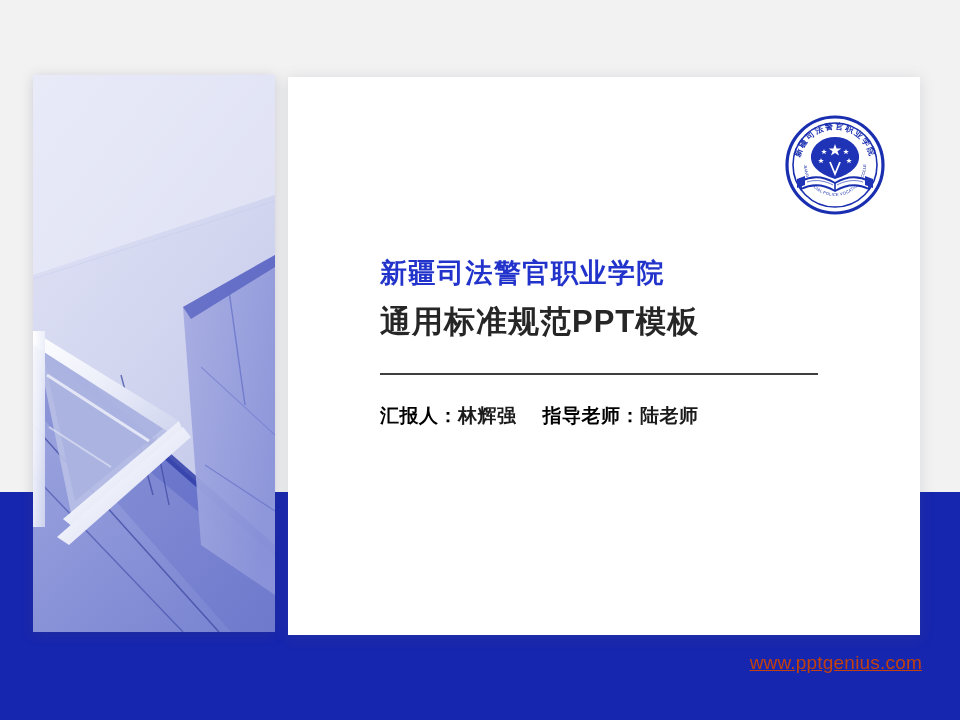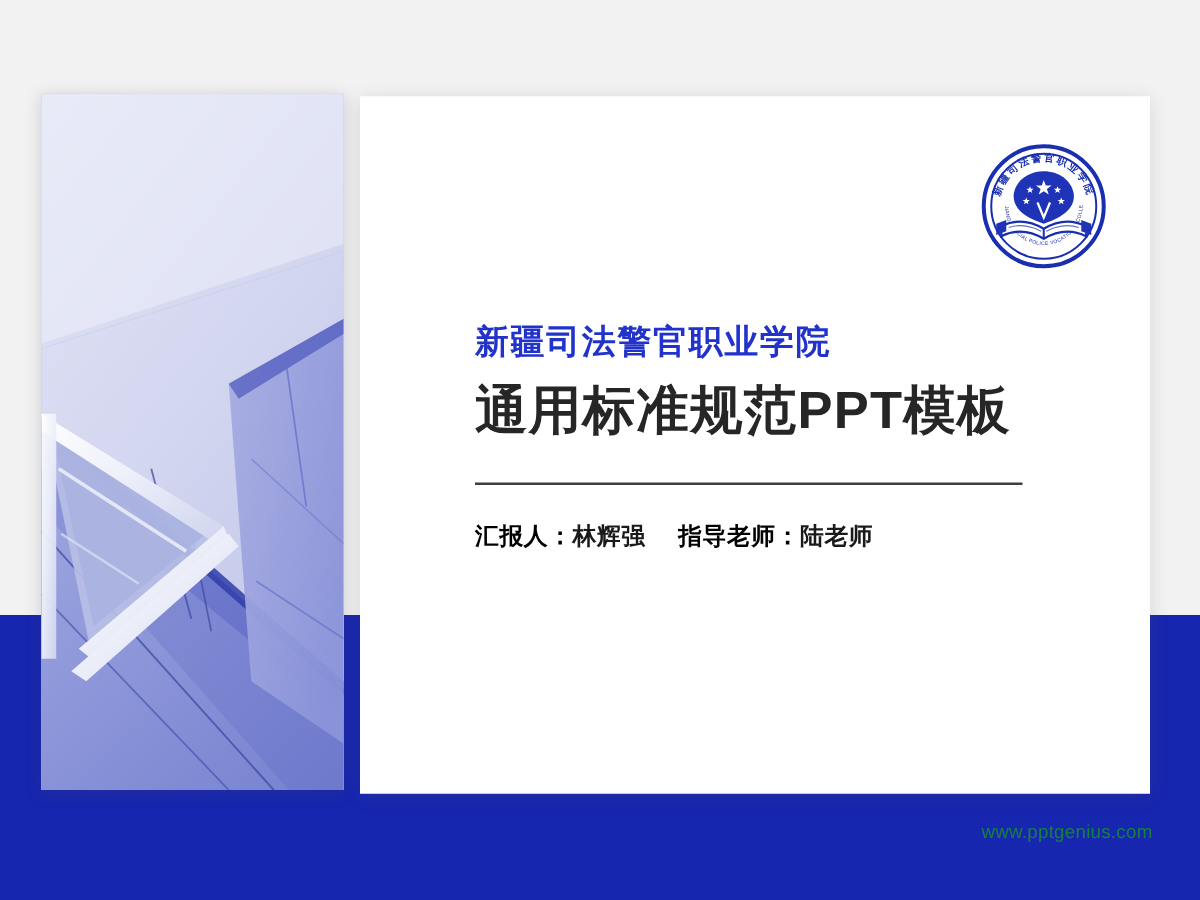--- a/index.html
+++ b/index.html
@@ -31,25 +31,26 @@
     top: 492px;
     width: 960px;
     height: 228px;
     background: #1726ae;
   }
 
   .watermark {
     position: absolute;
     right: 38px;
     bottom: 46px;
-    color: #15803d;
-    font-size: 15px;
+    color: #c2410c;
+    font-size: 19px;
     letter-spacing: 0.2px;
     font-family: "Liberation Sans", "DejaVu Sans", sans-serif;
     white-space: nowrap;
+    text-decoration: underline;
   }
 
   
   .card {
     position: absolute;
     left: 288px;
     top: 77px;
     width: 632px;
     height: 558px;
     background: #ffffff;
@@ -95,21 +96,21 @@
     font-size: 27px;
     font-weight: bold;
     color: #2233cc;
     letter-spacing: 1.5px;
     line-height: 1.15;
     margin: 0;
     white-space: nowrap;
   }
 
   .main-title {
-    font-size: 42px;
+    font-size: 31px;
     font-weight: bold;
     color: #262626;
     letter-spacing: 1px;
     line-height: 1.2;
     margin: 14px 0 0 0;
     white-space: nowrap;
   }
 
   .divider {
     margin: 33px 0 0 0;

